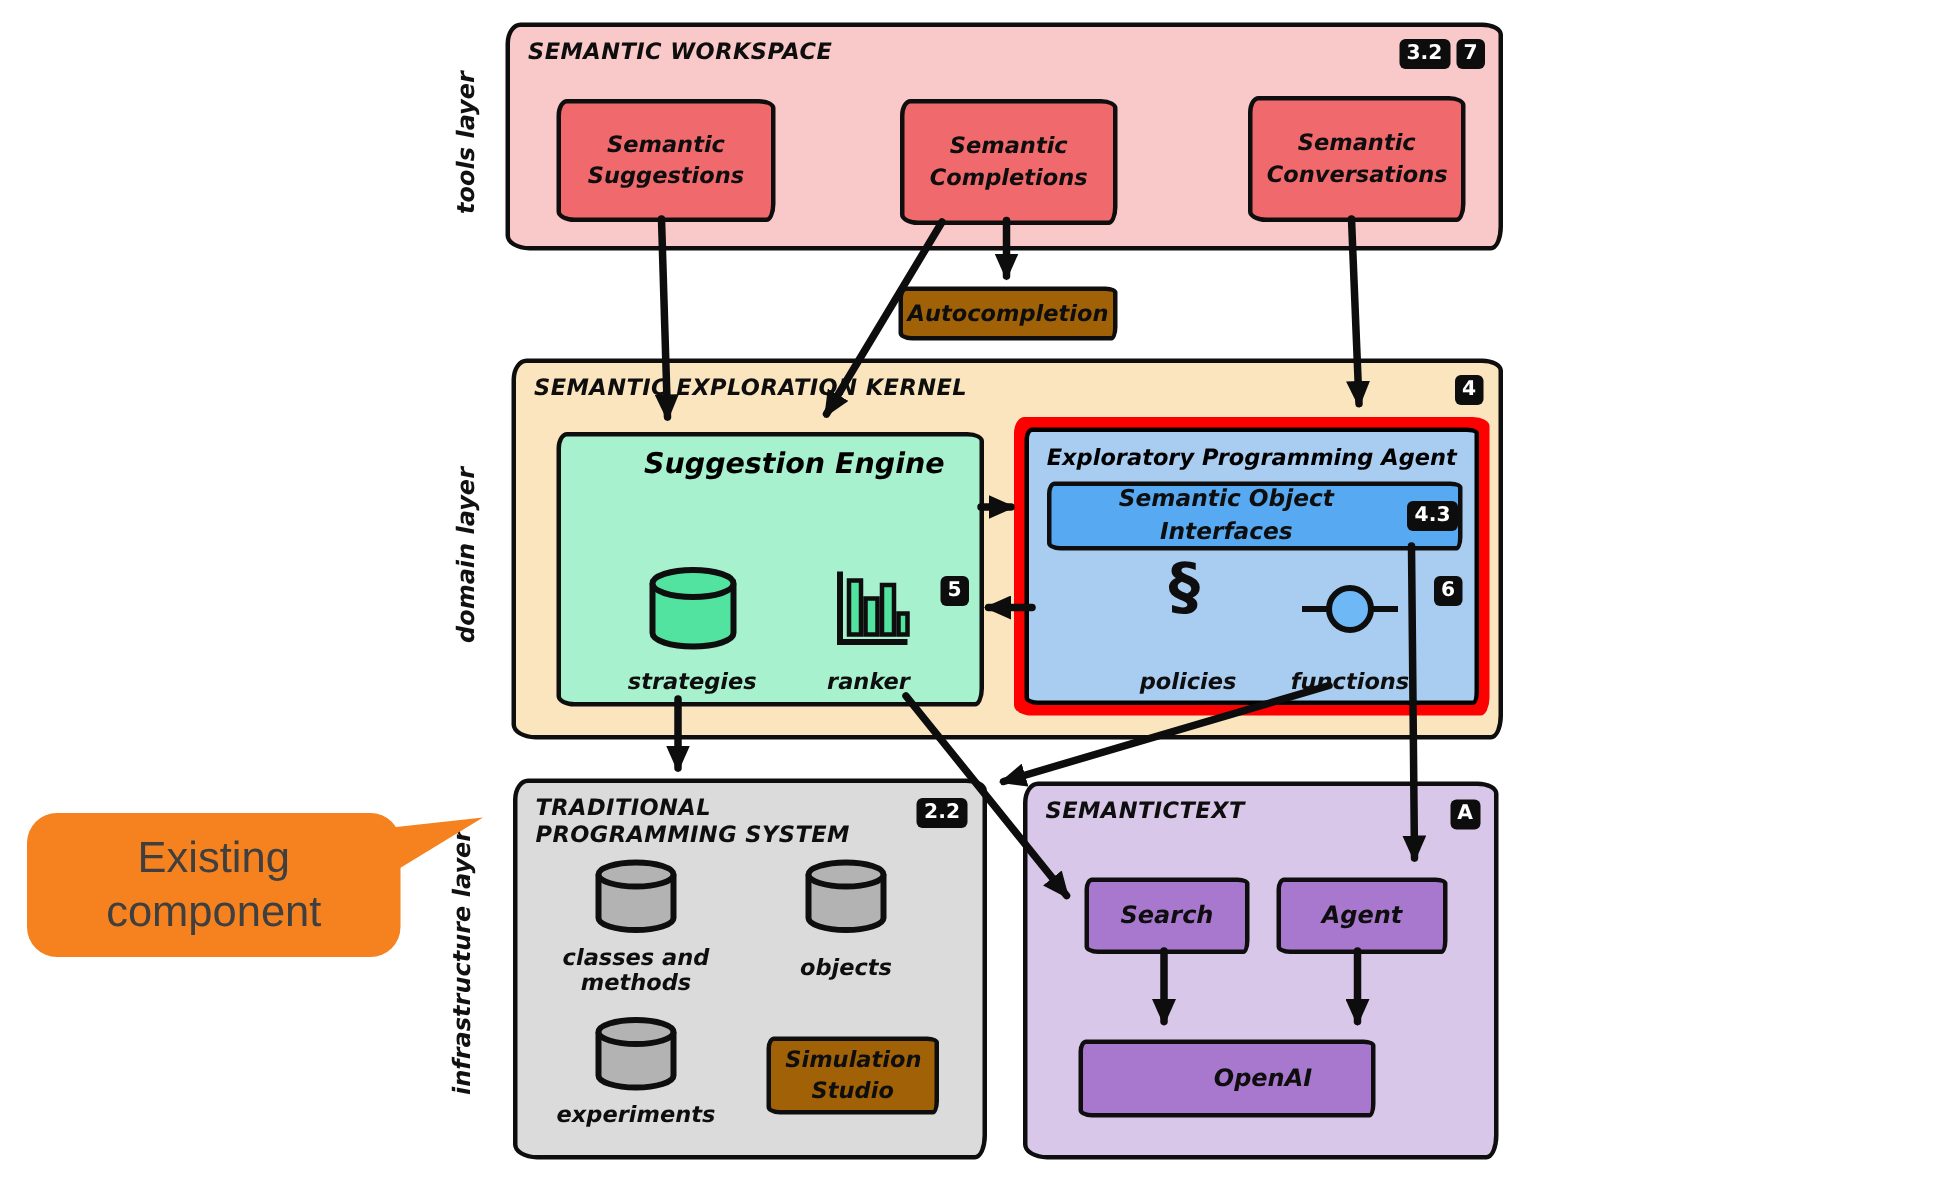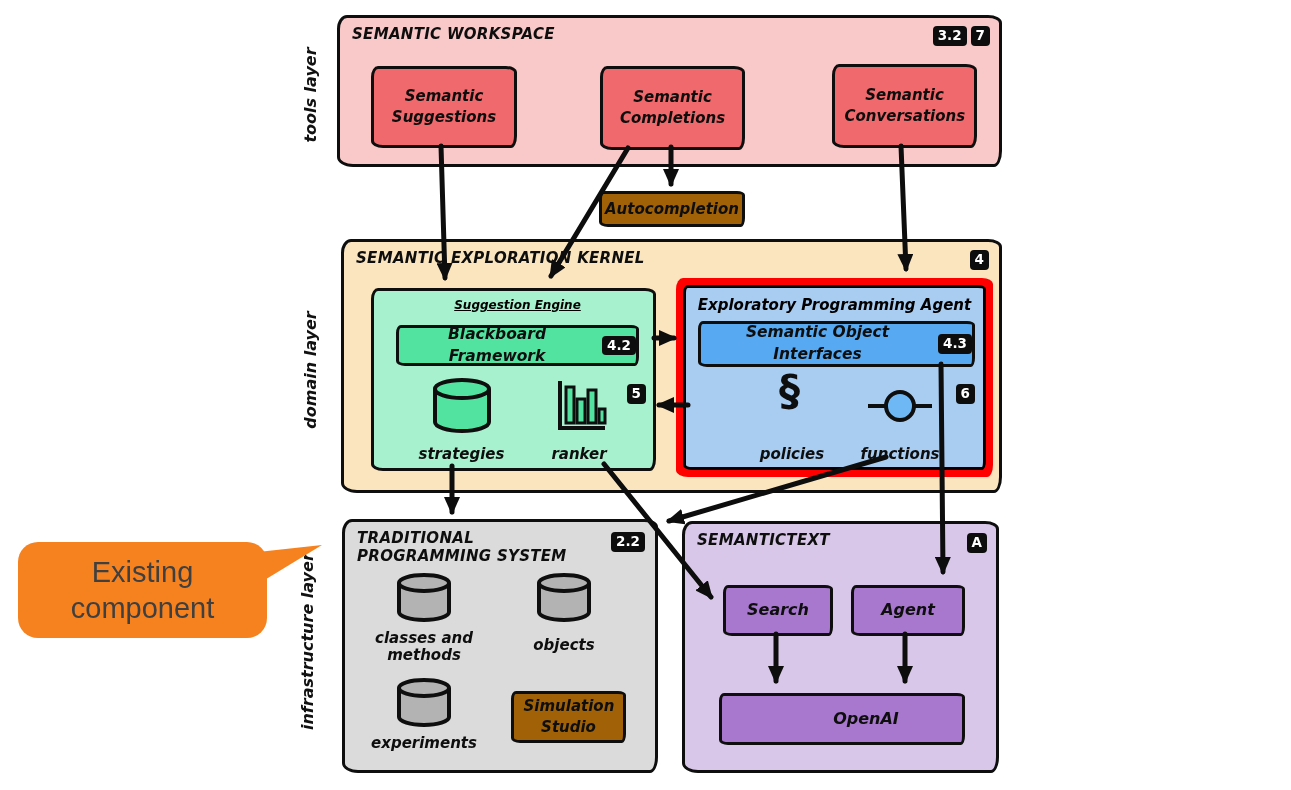--- a/index.html
+++ b/index.html
@@ -66,25 +66,21 @@
     <span>Autocompletion</span>
   </div>
 
   <div class="panel kern sk1" style="left:341px;top:239px;width:661px;height:254px;">
     <div class="ptitle">SEMANTIC EXPLORATION KERNEL</div>
     <div class="badges" style="right:10px;top:8px;">
         <span class="badge">4</span>
       </div>
 
     <div class="box mint sk2" style="left:27px;top:46px;width:285px;height:183px;">
-      <div style="position:absolute;left:4px;top:7px;width:100%;text-align:center;font-size:12px;font-weight:bold;font-style:italic;text-decoration:underline;">Suggestion Engine</div>
-      <div class="box green sk3 cbox" style="left:22px;top:34px;width:243px;height:41px;gap:7px;">
-        <span style="font-size:15.5px;">Blackboard Framework</span>
-        <span class="badge">4.2</span>
-      </div>
+      <div style="position:absolute;left:16px;top:7px;width:100%;text-align:center;font-size:19px;font-weight:bold;font-style:italic;">Suggestion Engine</div>
       <div class="badges" style="right:7px;top:93px;">
           <span class="badge">5</span>
         </div>
 
       <div class="icon" style="left:57px;top:86px;">
         <svg width="62" height="58" viewBox="0 0 62 58">
           <path d="M4,12 v33 a27,9 0 0 0 54,0 v-33" fill="#52E3A1" stroke="#0e0e0e" stroke-width="4"></path>
           <ellipse cx="31" cy="12" rx="27" ry="9" fill="#52E3A1" stroke="#0e0e0e" stroke-width="4"></ellipse>
         </svg>
       </div>
@@ -163,21 +159,21 @@
     <div class="ptitle">SEMANTICTEXT</div>
     <div class="badges" style="right:9px;top:9px;">
         <span class="badge">A</span>
       </div>
     <div class="box purp sk3 cbox" style="left:38px;top:61px;width:110px;height:51px;font-size:16px;">
       <span>Search</span>
     </div>
     <div class="box purp sk3 cbox" style="left:166px;top:61px;width:114px;height:51px;font-size:16px;">
       <span>Agent</span>
     </div>
-    <div class="box purp sk3 cbox" style="left:34px;top:169px;width:246px;height:52px;font-size:16px;padding-left:48px;">
+    <div class="box purp sk3 cbox" style="left:34px;top:169px;width:198px;height:52px;font-size:16px;padding-left:48px;">
       <span>OpenAI</span>
     </div>
   </div>
 
   <div class="callout" style="left:18px;top:542px;width:249px;height:96px;">
     <span style="width:180px;">Existing component</span>
   </div>
   <svg class="callout-tail" style="left:258px;top:542px;" width="66" height="48" viewBox="0 0 66 48">
     <polygon points="0,10 64,3 0,42" fill="#F6821F"></polygon>
   </svg>

